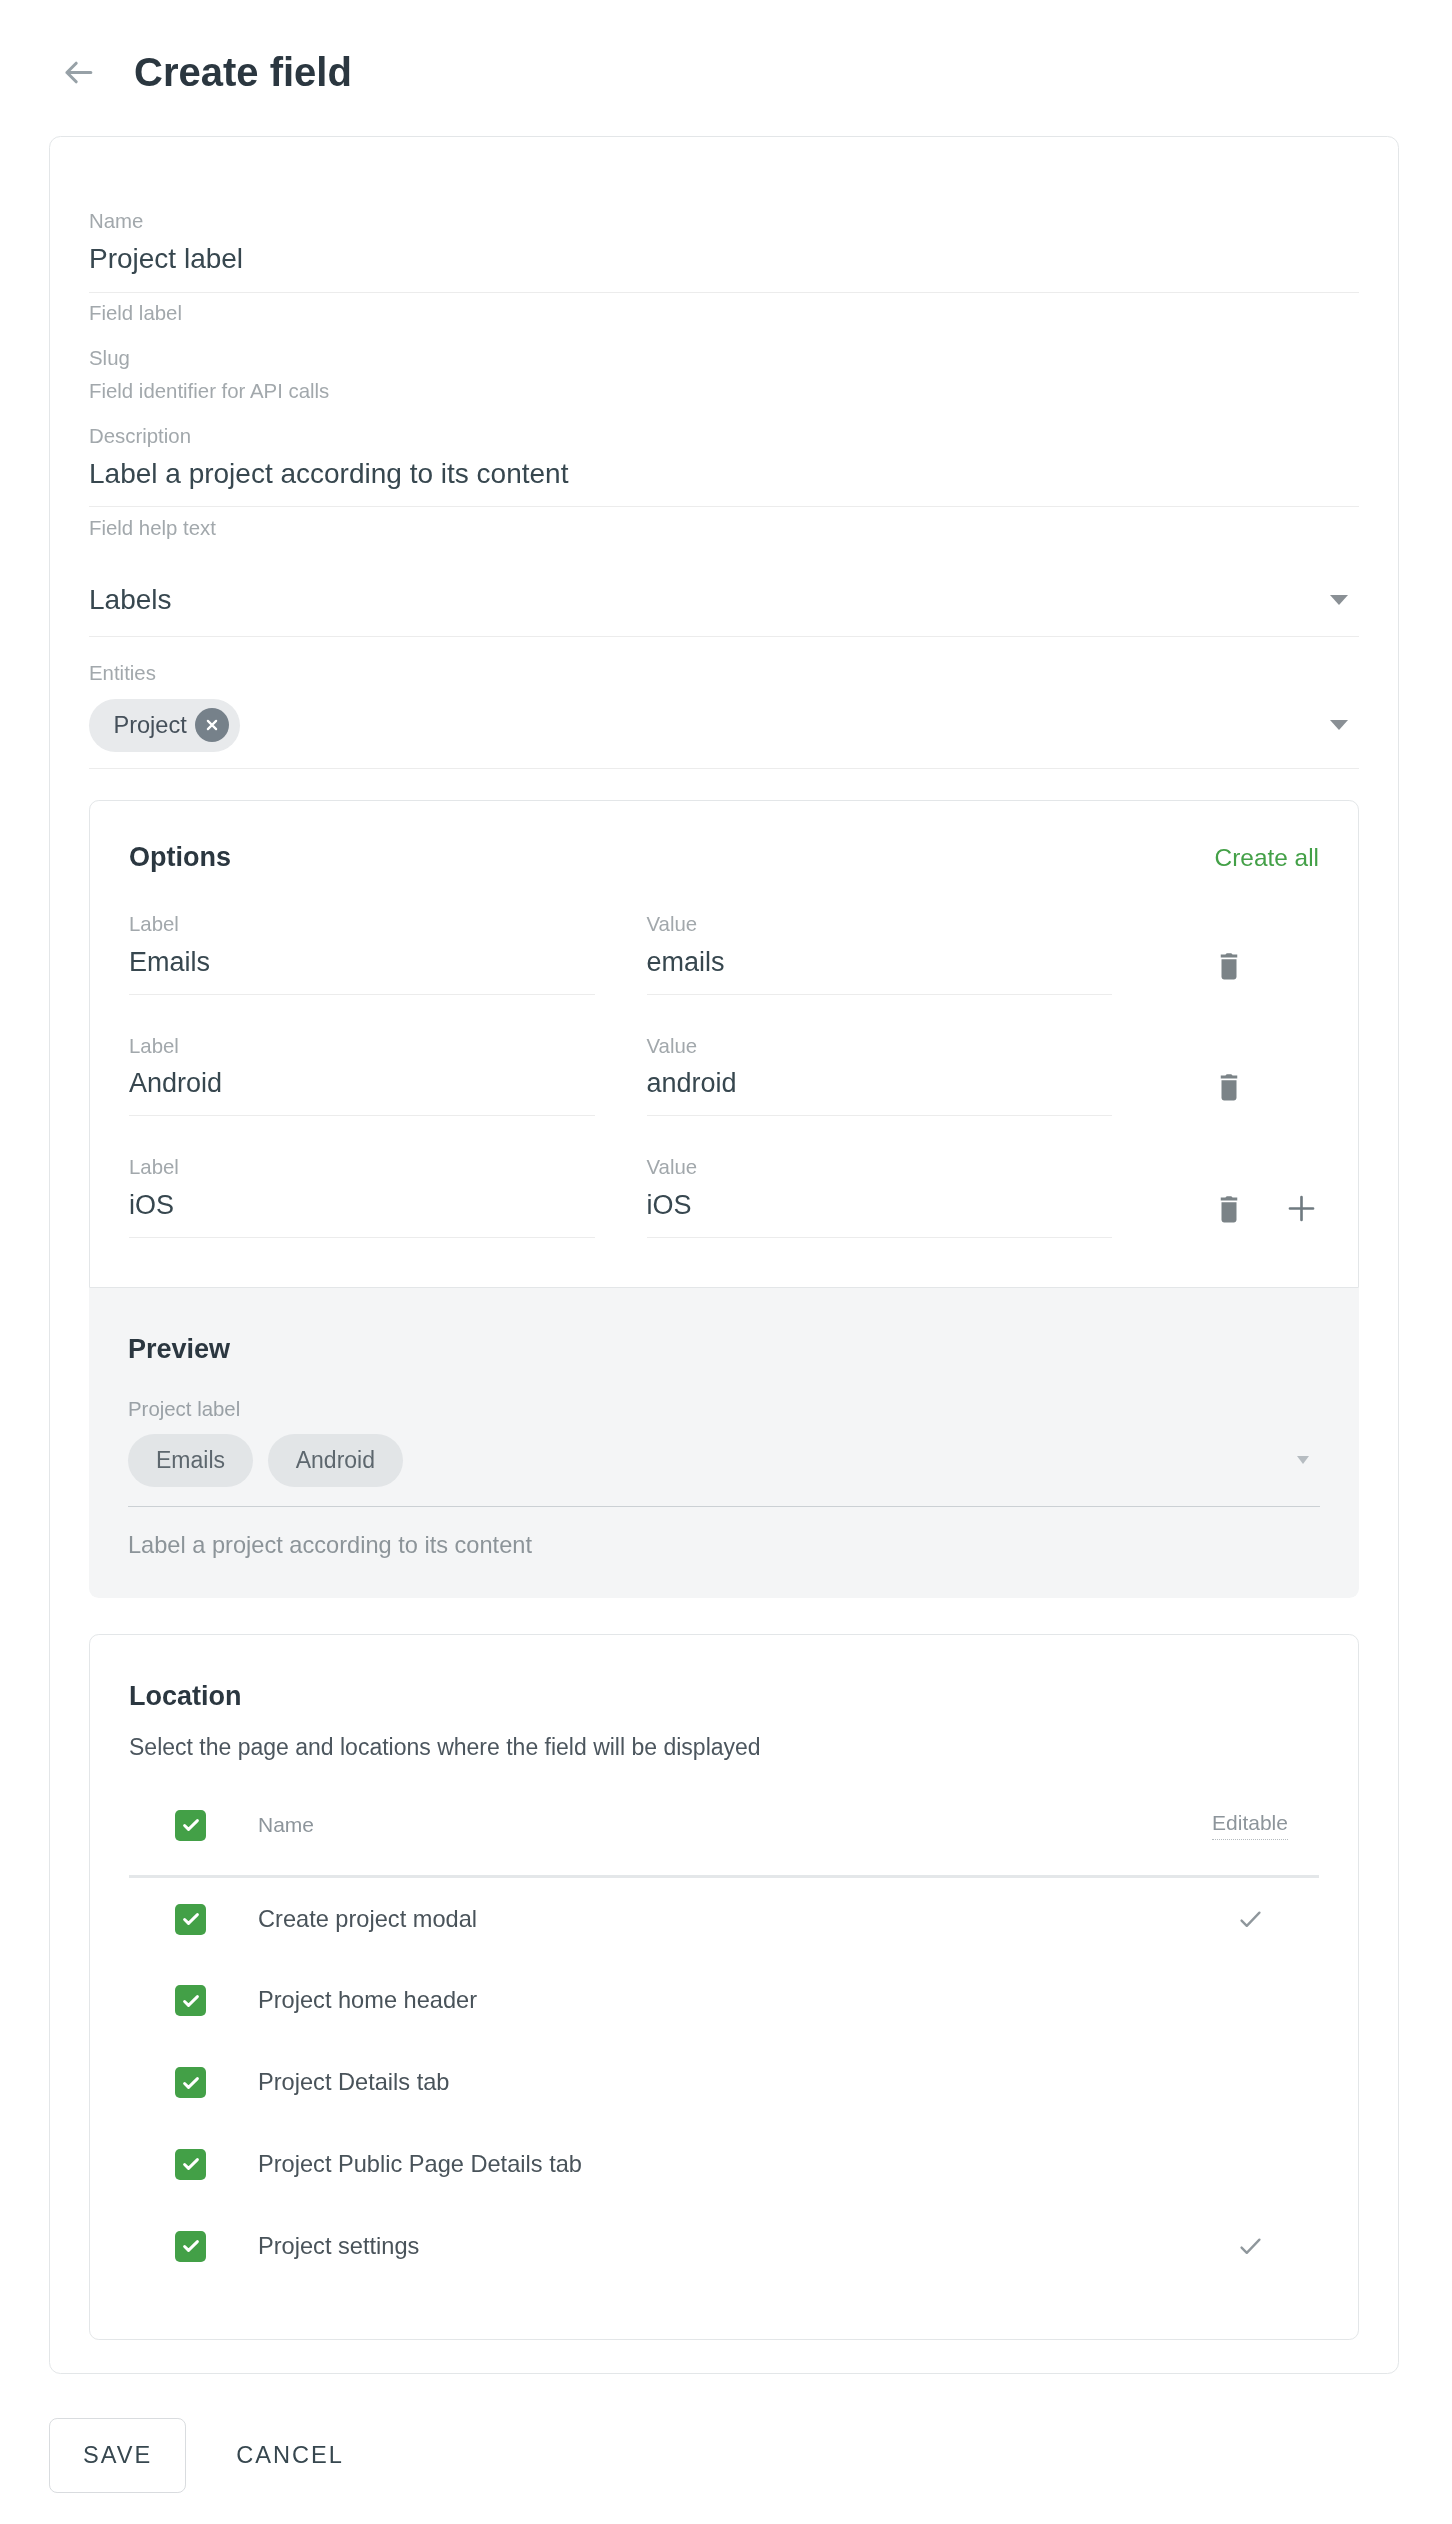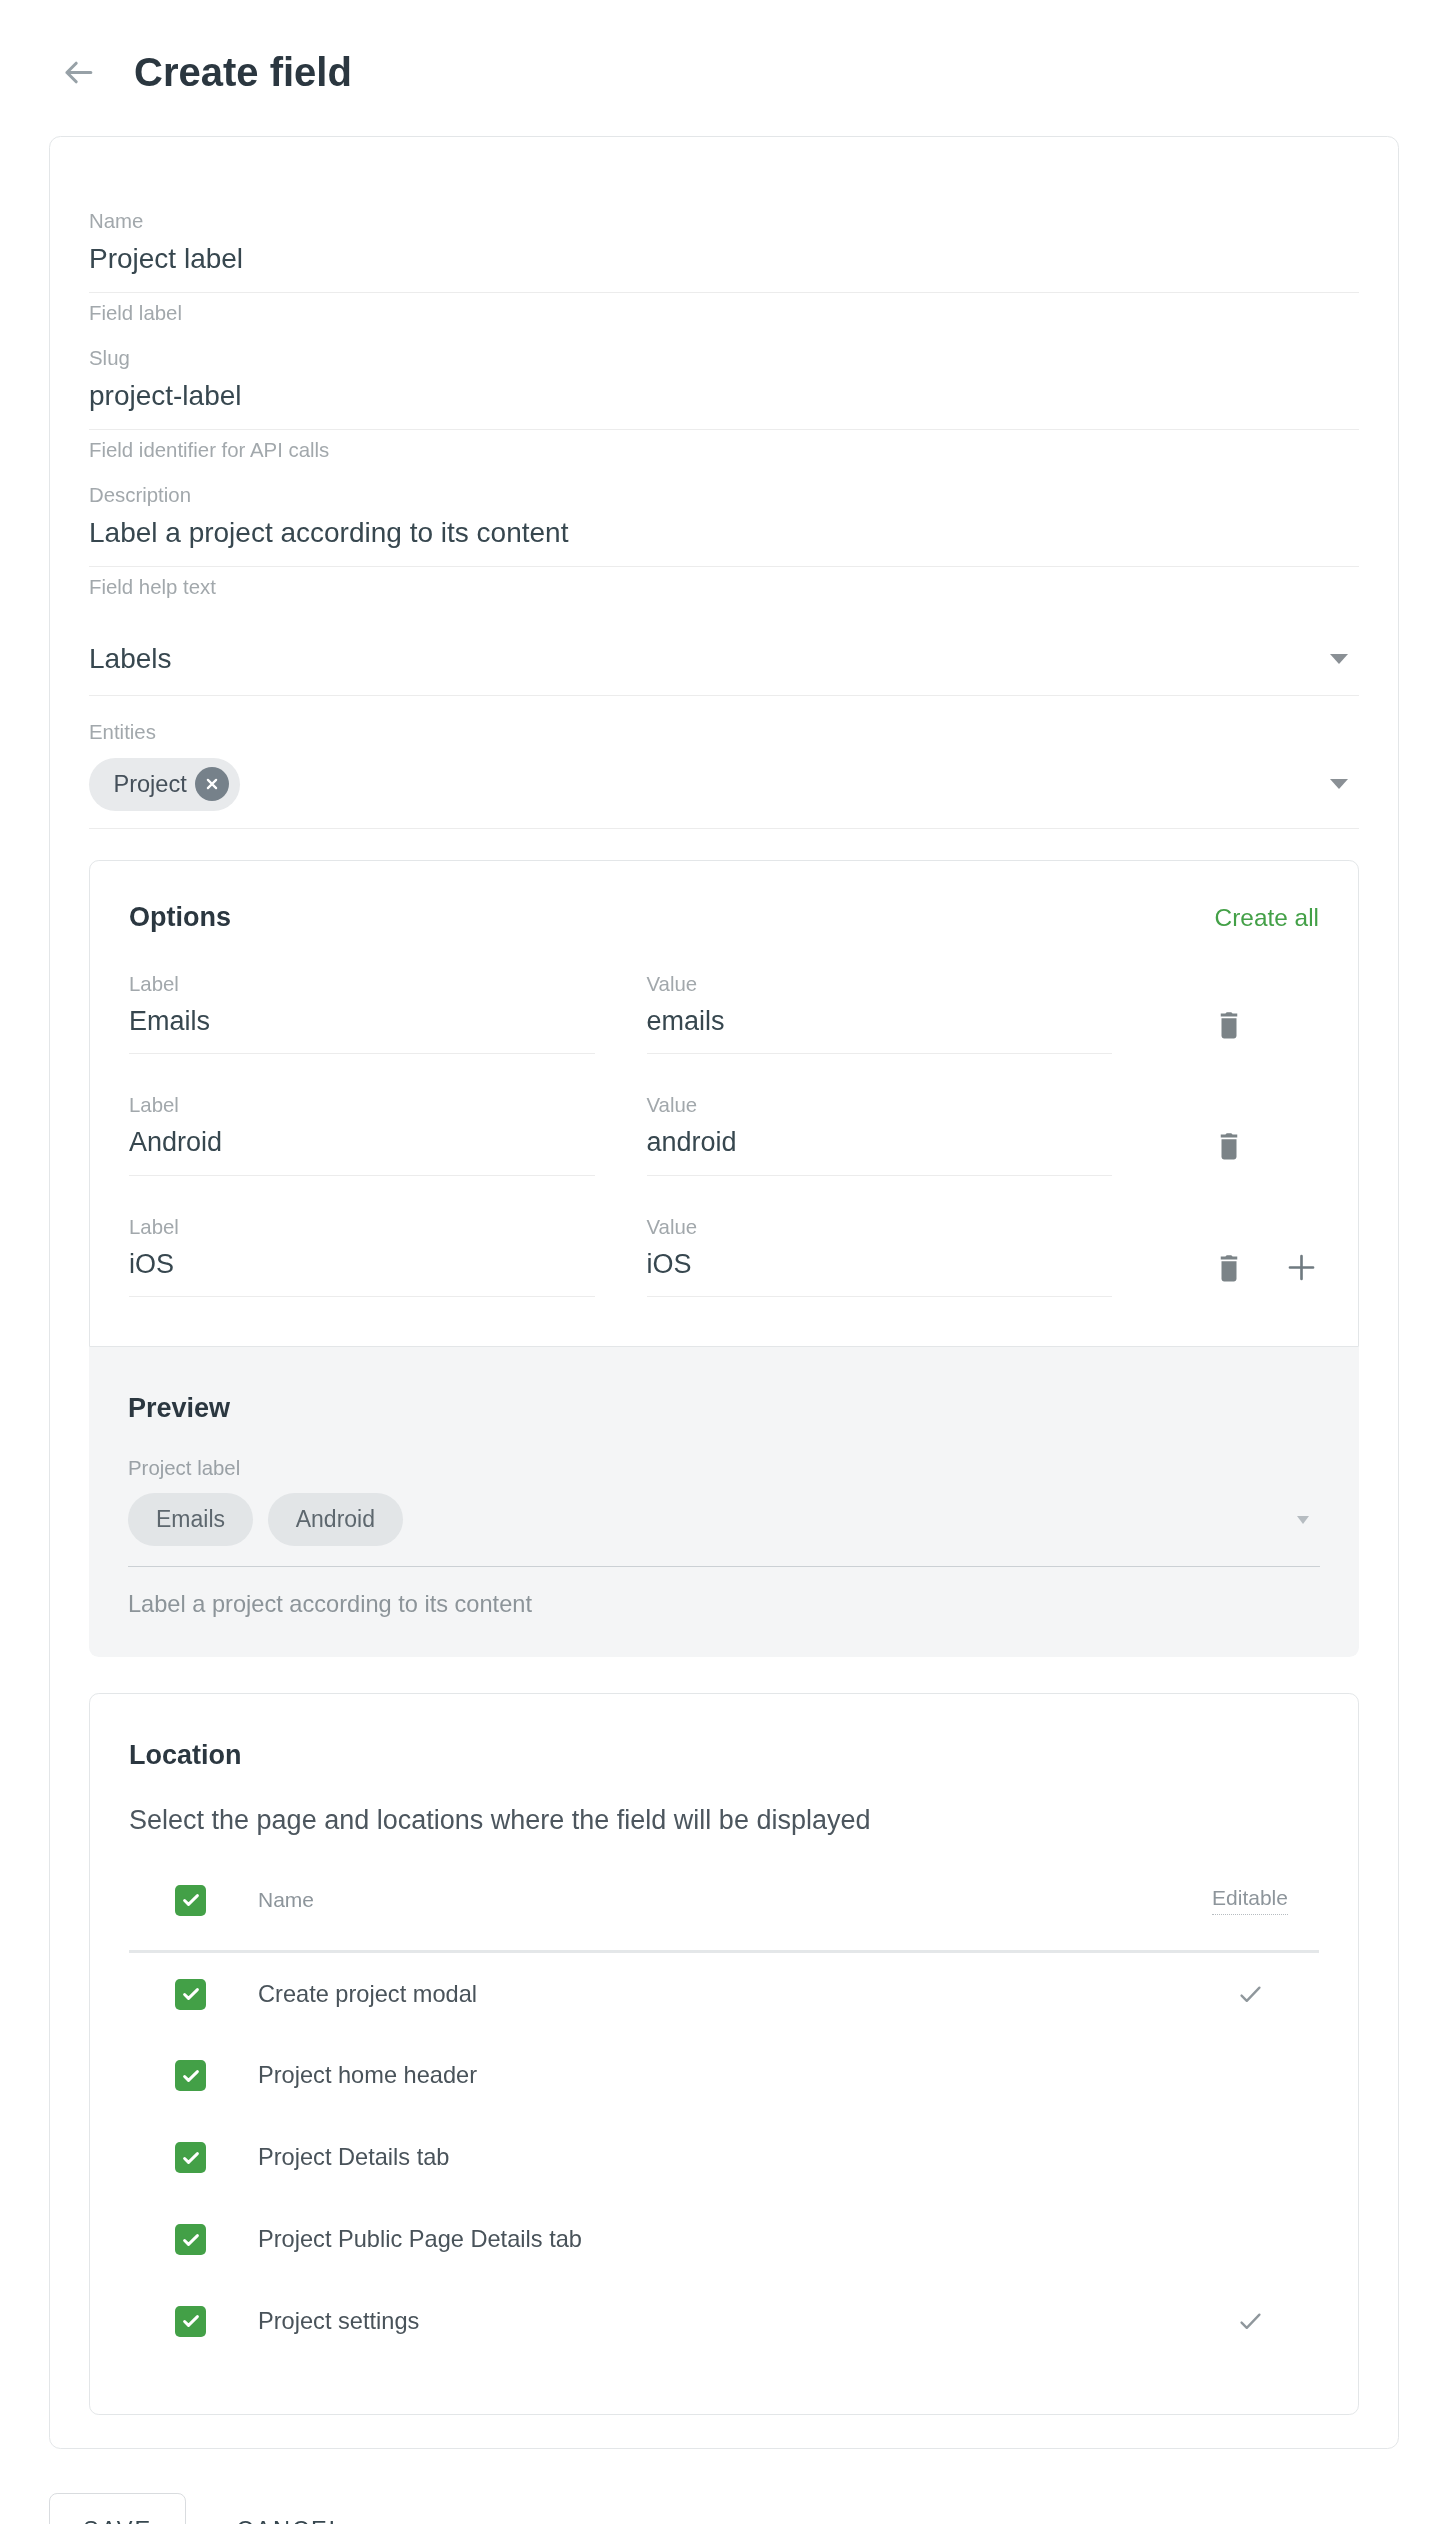--- a/index.html
+++ b/index.html
@@ -117,21 +117,21 @@
   .preview-helper { font-size: 23.6px; color: #8c9499; margin-top: 24.4px; }
 
   
   .location-box {
     margin-top: 36px;
     border: 1.6px solid #e3e6e8;
     border-radius: 9.8px;
     padding: 46px 39px 52px 39px;
     background: #fff;
   }
-  .loc-subtitle { font-size: 27px; color: #4c565e; margin-top: 34px; }
+  .loc-subtitle { font-size: 23px; color: #4c565e; margin-top: 22px; }
   .loc-table { margin-top: 49px; }
   .loc-headrow { display: flex; align-items: center; padding: 0 0 34px 46px; }
   .col-name-head { font-size: 21px; color: #8d959b; margin-left: 52px; }
   .spacer { flex: 1; }
   .editable-col { width: 138px; display: flex; justify-content: center; }
   .col-editable-head {
     font-size: 21px; color: #8d959b;
     border-bottom: 1.6px dotted #b6bcc0; padding-bottom: 4.1px;
   }
   .loc-divider { height: 3.3px; background: #e4e7e9; }
@@ -172,21 +172,20 @@
 <div class="main-card">
 
   <div class="field">
     <div class="f-label">Name</div>
     <input class="f-input" type="text" value="Project label" style="">
     <div class="f-helper">Field label</div>
   </div>
 
   <div class="field">
     <div class="f-label">Slug</div>
-    <input class="f-input" type="text" value="project-label" style="">
     <div class="f-helper">Field identifier for API calls</div>
   </div>
 
   <div class="field">
     <div class="f-label">Description</div>
     <input class="f-input" type="text" value="Label a project according to its content" style="">
     <div class="f-helper">Field help text</div>
   </div>
 
   <div class="field--select">

